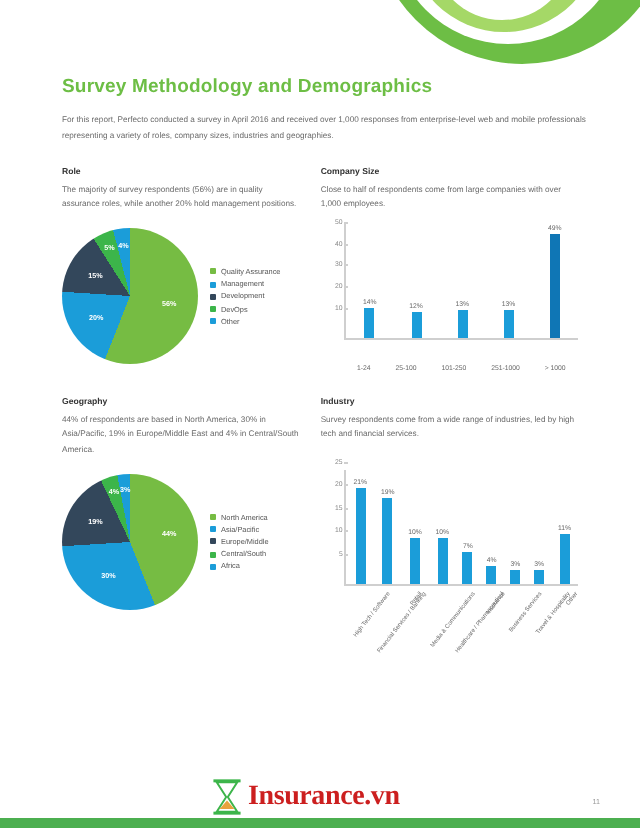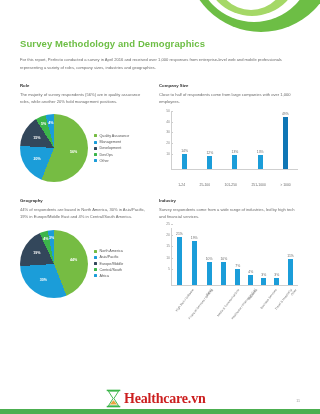--- a/index.html
+++ b/index.html
@@ -28,21 +28,21 @@
     width:96px; height:86px; border-radius:0 0 90px 90px;
     background:#a5d867;
   }
   .swoosh-4 {
     position:absolute; top:-74px; right:34px;
     width:70px; height:84px; border-radius:0 0 70px 70px;
     background:#ffffff;
   }
 
   
-  .content { position:absolute; left:0; top:0; width:320px; padding:0 20px; }
+  .content { position:absolute; left:0; top:0; width:320px; padding:0 31px; }
 
   .page-title {
     color:#6dbe45;
     font-size:9.5px;
     font-weight:bold;
     letter-spacing:0.1px;
     margin-top:38px;
   }
 
   .intro {
@@ -361,18 +361,18 @@
 
   <div class="footer-logo">
     <span class="logo-mark">
       <svg viewBox="0 0 24 28" width="17" height="19">
         <rect x="2" y="1" width="20" height="2.2" fill="#3cb54a"></rect>
         <rect x="2" y="24.8" width="20" height="2.2" fill="#3cb54a"></rect>
         <path d="M4.5 3.2 H19.5 L12.6 14 L19.5 24.8 H4.5 L11.4 14 Z" fill="#ffffff" stroke="#3cb54a" stroke-width="1.4"></path>
         <path d="M6.5 22.8 H17.5 L12 16.5 Z" fill="#e8a33d"></path>
       </svg>
     </span>
-    <span class="logo-text">Healthcare.vn</span>
+    <span class="logo-text">Insurance.vn</span>
   </div>
 
   <div class="footer-bar"></div>
 
 </div>
 
 </body></html>

